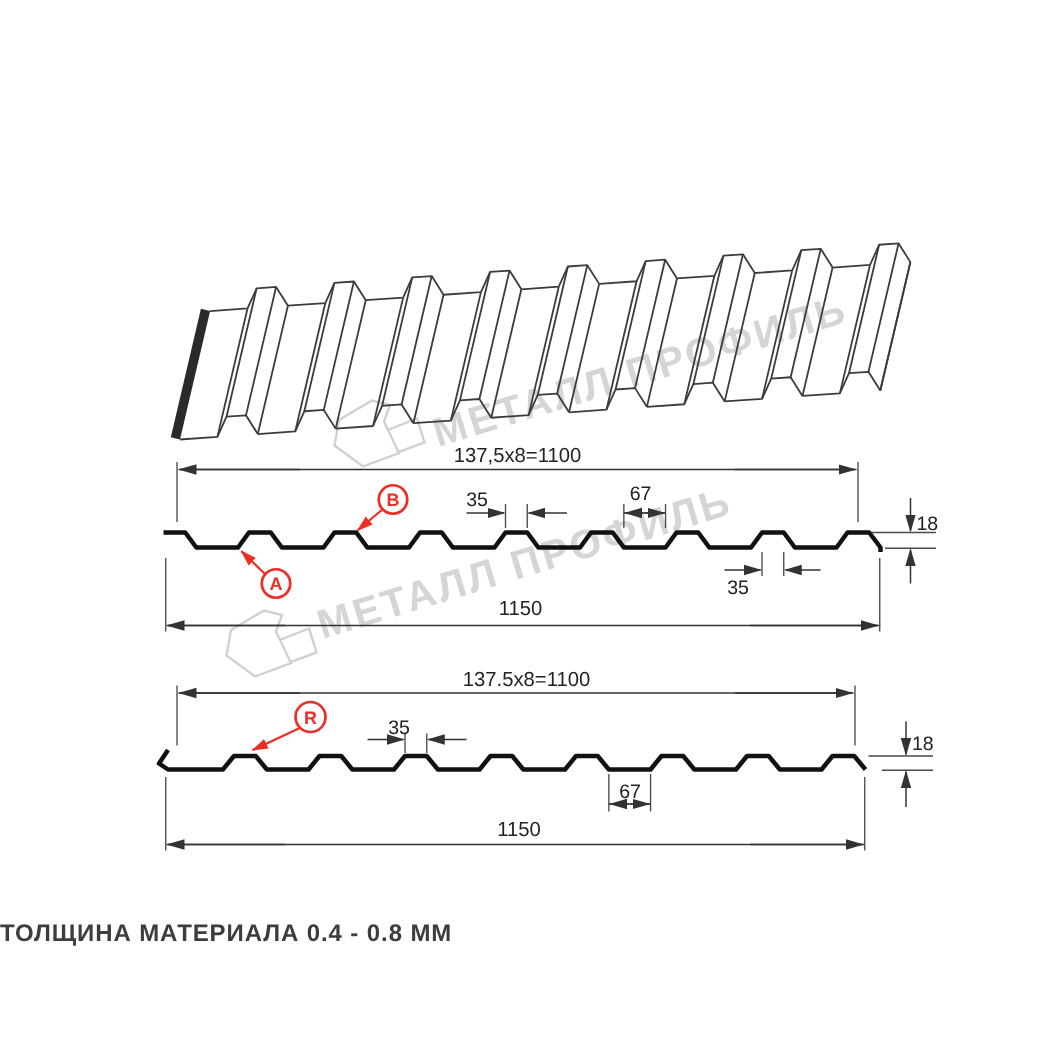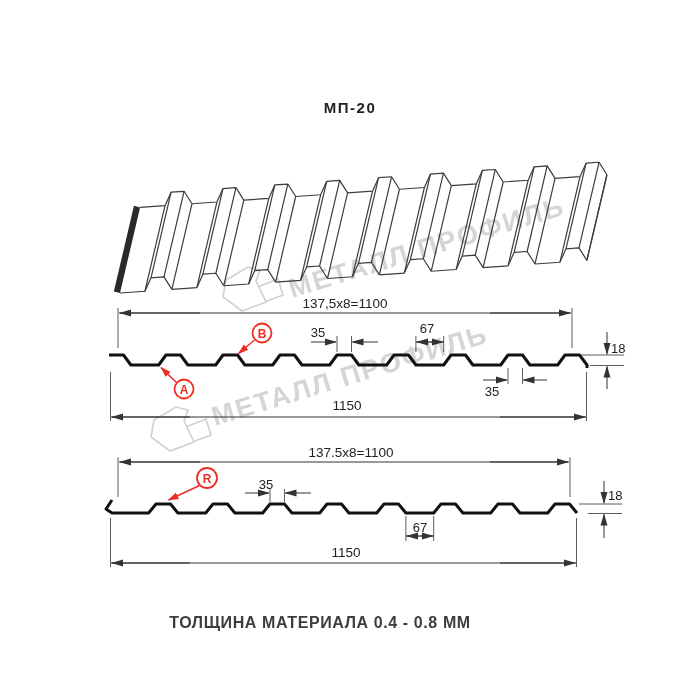--- a/index.html
+++ b/index.html
@@ -2,41 +2,40 @@
 <html><head>
 <meta charset="utf-8">
 <style>
   html,body{margin:0;padding:0;background:#ffffff;}
   .page{position:relative;width:700px;height:700px;background:#ffffff;overflow:hidden;
         font-family:"Liberation Sans","DejaVu Sans",sans-serif;}
   .title{position:absolute;top:58px;left:0;width:700px;text-align:center;
          font-size:33px;font-weight:bold;letter-spacing:2.5px;color:#1e1e1e;}
   .subtitle{position:absolute;top:99px;left:0;width:700px;text-align:center;
          font-size:15px;font-weight:bold;letter-spacing:1.5px;color:#222;}
-  .footer{position:absolute;top:614px;left:0;width:640px;text-align:center;
+  .footer{position:absolute;top:614px;left:0;width:640px;
          font-size:16px;font-weight:bold;letter-spacing:0.6px;color:#3d3d3d;}
   svg{position:absolute;top:0;left:0;}
   .wm-text{font-size:27px;font-weight:bold;letter-spacing:2px;fill:#d5d5d5;}
   .dim-text{font-size:13px;fill:#222;}
   .dim-text-lg{font-size:13.5px;fill:#222;}
   .lbl-text{font-size:12px;font-weight:bold;fill:#ed2e24;}
   .thin{stroke:#4a4a4a;stroke-width:0.9;fill:none;}
   .dimline{stroke:#333;stroke-width:1;fill:none;}
   .profile{stroke:#111;stroke-width:3;fill:none;stroke-linejoin:round;}
   .sheet3d{stroke:#3c3c3c;stroke-width:1.2;fill:none;stroke-linejoin:round;}
   .wm-logo{stroke:#d0d0d0;stroke-width:1.6;fill:#ffffff;}
   .redline{stroke:#ed2e24;stroke-width:1.5;fill:none;}
   .redcirc{stroke:#ed2e24;stroke-width:1.8;fill:none;}
 </style>
 </head>
 <body>
 
 <div class="page">
 
-  <div class="subtitle">МП-20</div>
 
   <svg width="700" height="700" viewBox="0 0 700 700">
     <defs>
       <marker id="ar" markerWidth="12" markerHeight="9" refX="11" refY="4.5" orient="auto" markerUnits="userSpaceOnUse">
         <path d="M0,1 L12,4.5 L0,8 Z" fill="#333"></path>
       </marker>
       <marker id="arr" markerWidth="11" markerHeight="9" refX="10" refY="4.5" orient="auto" markerUnits="userSpaceOnUse">
         <path d="M0,1 L11,4.5 L0,8 Z" fill="#ed2e24"></path>
       </marker>
       <g id="ridge">

